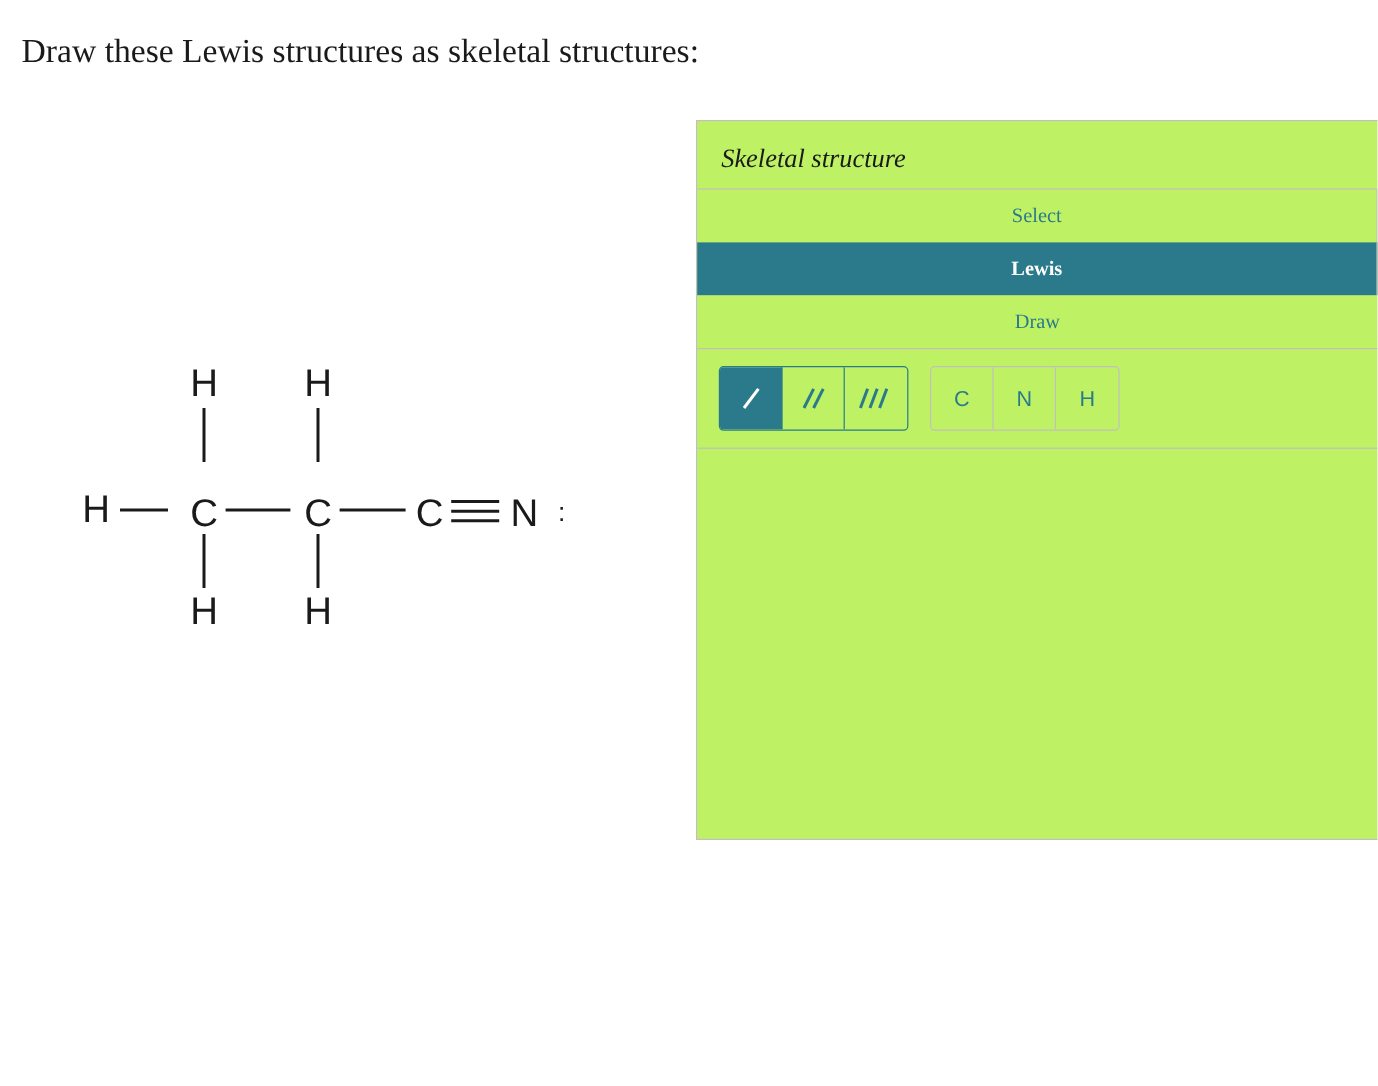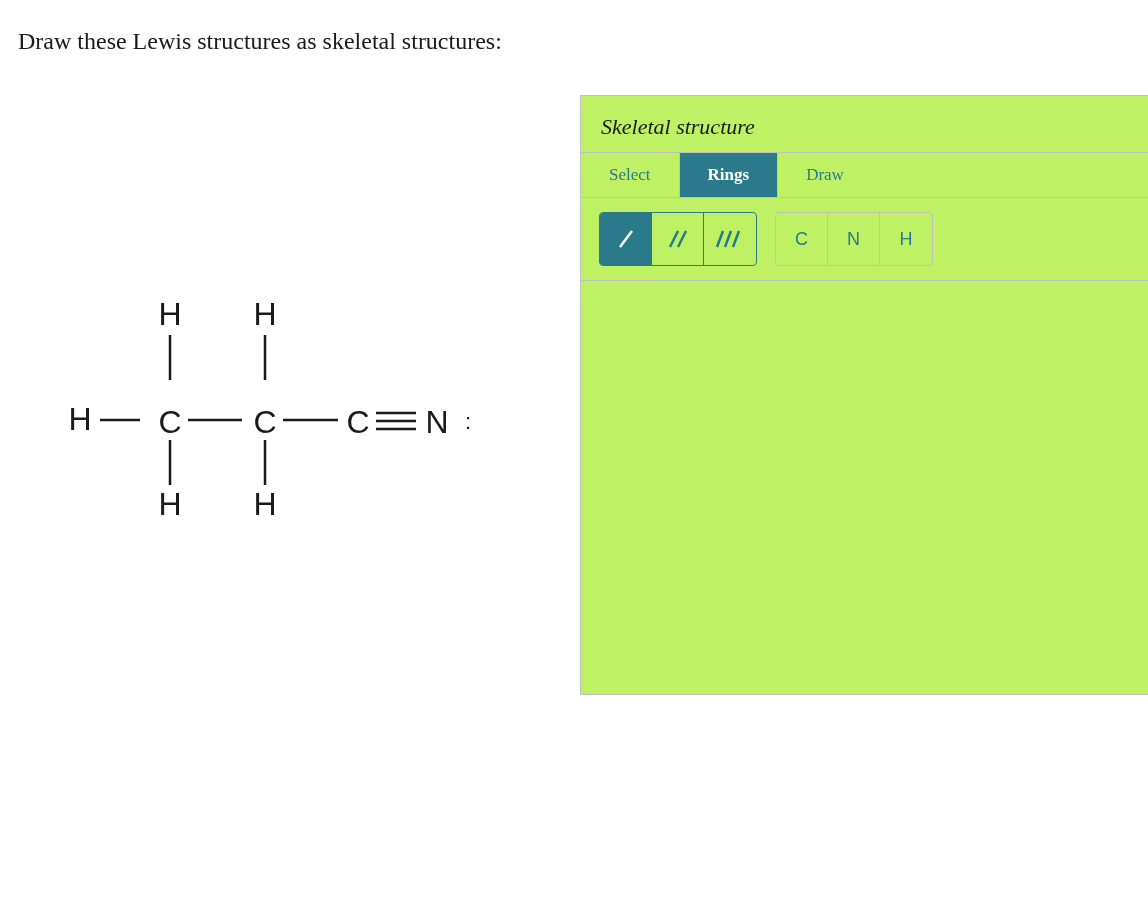--- a/index.html
+++ b/index.html
@@ -6,21 +6,21 @@
     body {
       font-family: Georgia, 'Times New Roman', serif;
       background: #fff;
       width: 1148px;
       min-height: 905px;
       position: relative;
       overflow: hidden;
     }
 
     .page-title {
-      font-size: 24px;
+      font-size: 28px;
       font-weight: 400;
       color: #1a1a1a;
       padding: 28px 0 0 18px;
       font-family: Georgia, serif;
     }
 
     .main-content {
       display: flex;
       position: relative;
       margin-top: 40px;
@@ -56,20 +56,21 @@
       font-family: Georgia, serif;
       font-style: italic;
     }
 
     
     .toolbar {
       display: flex;
       align-items: stretch;
       border-top: 1.5px solid #c0c0c0;
       border-bottom: 1.5px solid #c0c0c0;
+      flex-direction: column;
     }
 
     .toolbar-btn {
       padding: 12px 28px;
       font-size: 17px;
       font-family: Georgia, serif;
       cursor: pointer;
       border: none;
       background: transparent;
       color: #2a7a8c;
@@ -205,21 +206,21 @@
       <line x1="215" y1="225" x2="215" y2="270" stroke="#1a1a1a" stroke-width="2.5"></line>
       <text x="215" y="300" font-size="32" font-family="Arial" font-weight="400" fill="#1a1a1a" text-anchor="middle">H</text>
     </svg>
   </div>
 
   <div class="skeletal-panel">
     <div class="panel-title">Skeletal structure</div>
 
     <div class="toolbar">
       <button class="toolbar-btn">Select</button>
-      <button class="toolbar-btn active">Rings</button>
+      <button class="toolbar-btn active">Lewis</button>
       <button class="toolbar-btn">Draw</button>
     </div>
 
     <div class="bond-tools-row">
 
       <div class="bond-group">
         <button class="bond-btn active" title="Single bond">
           <svg width="24" height="28" viewBox="0 0 24 28">
             <line x1="6" y1="22" x2="18" y2="6" stroke="#fff" stroke-width="2.5"></line>
           </svg>

